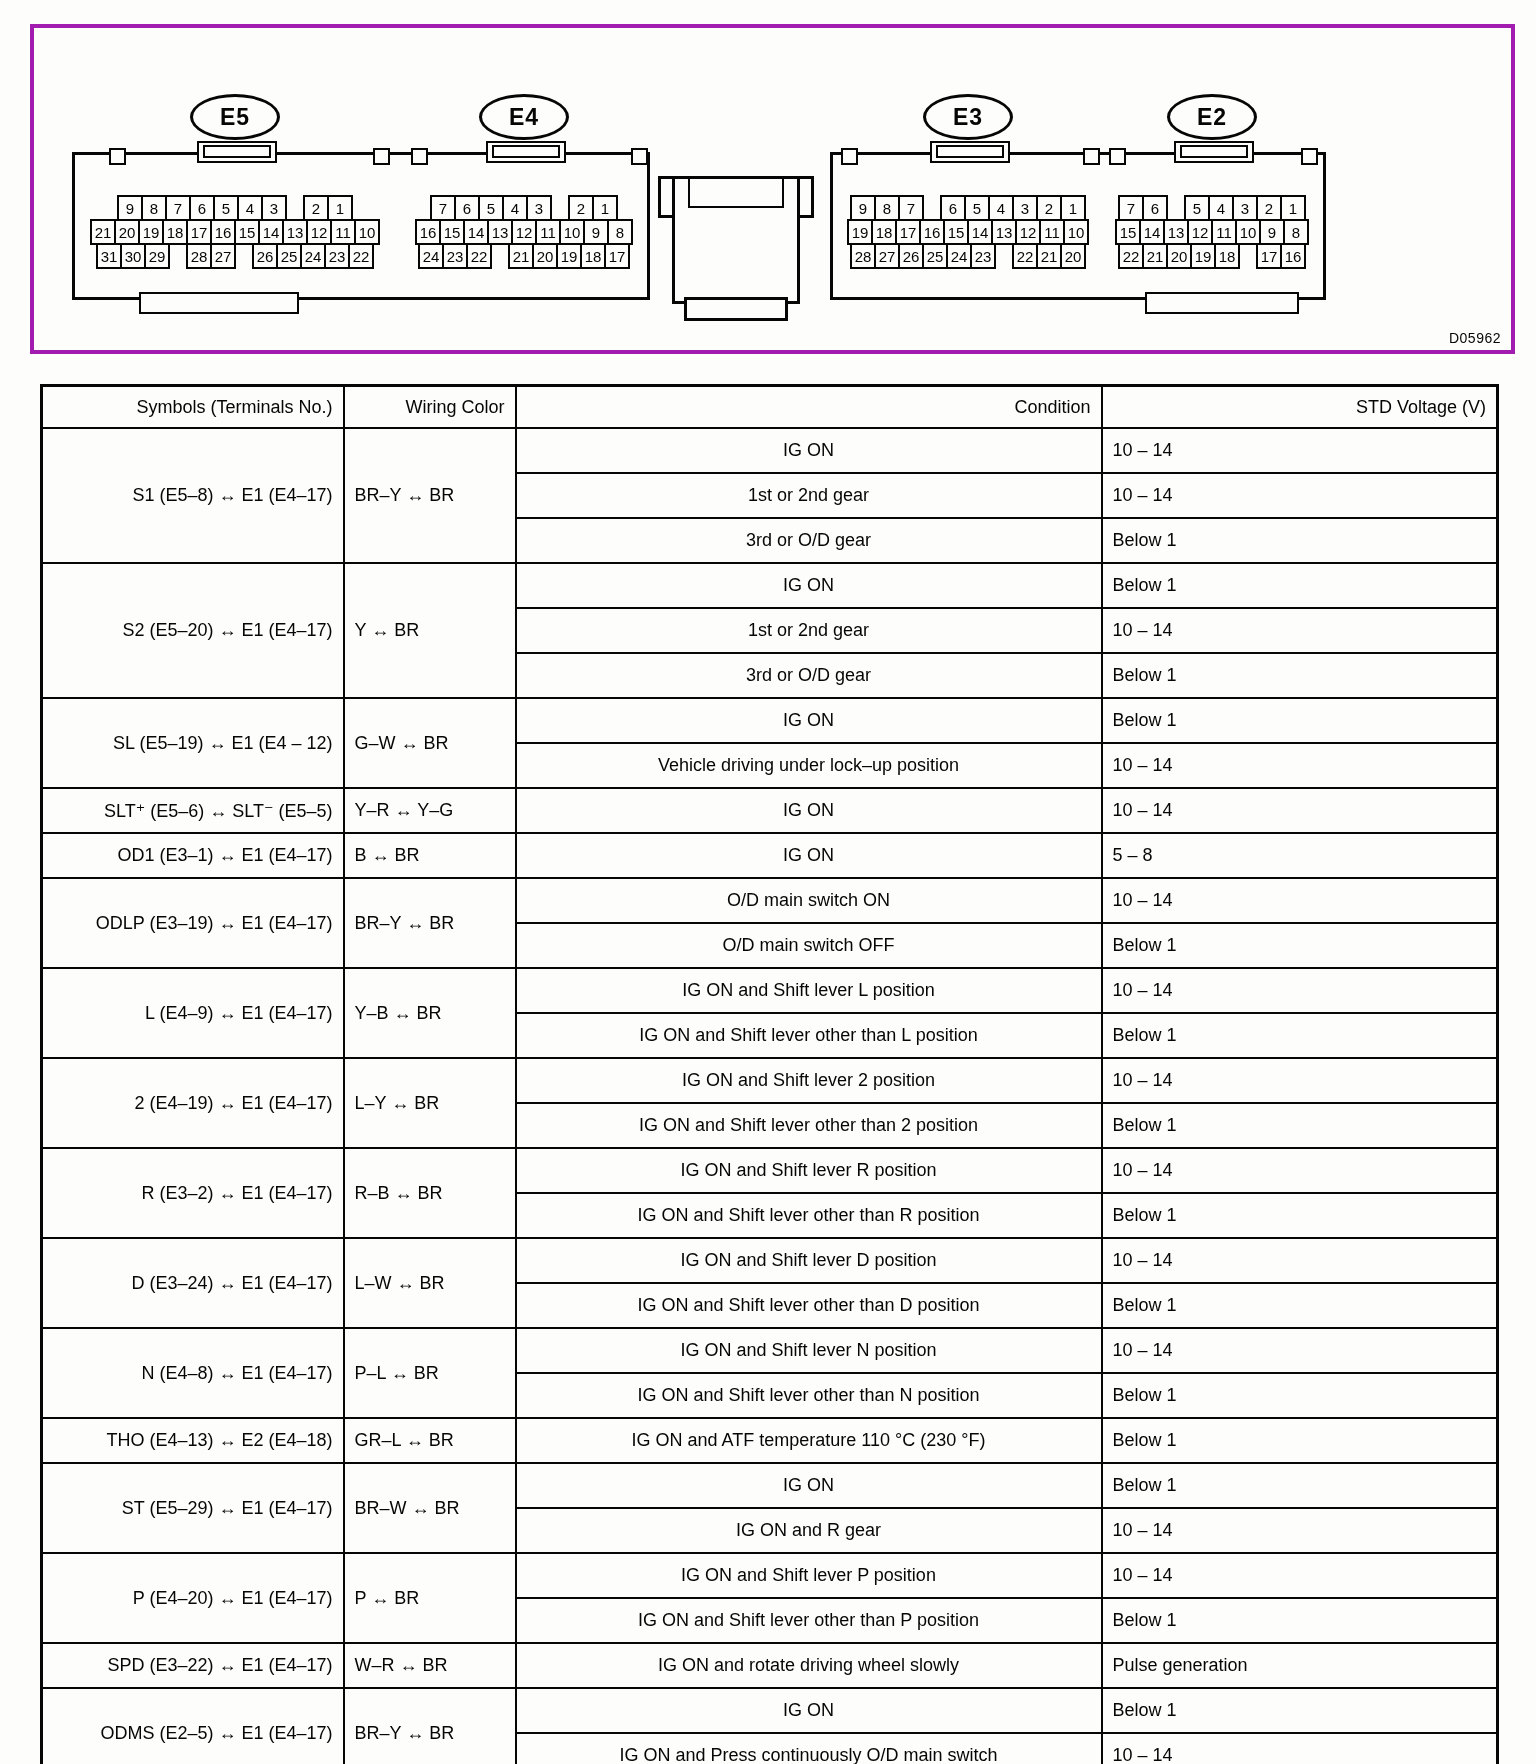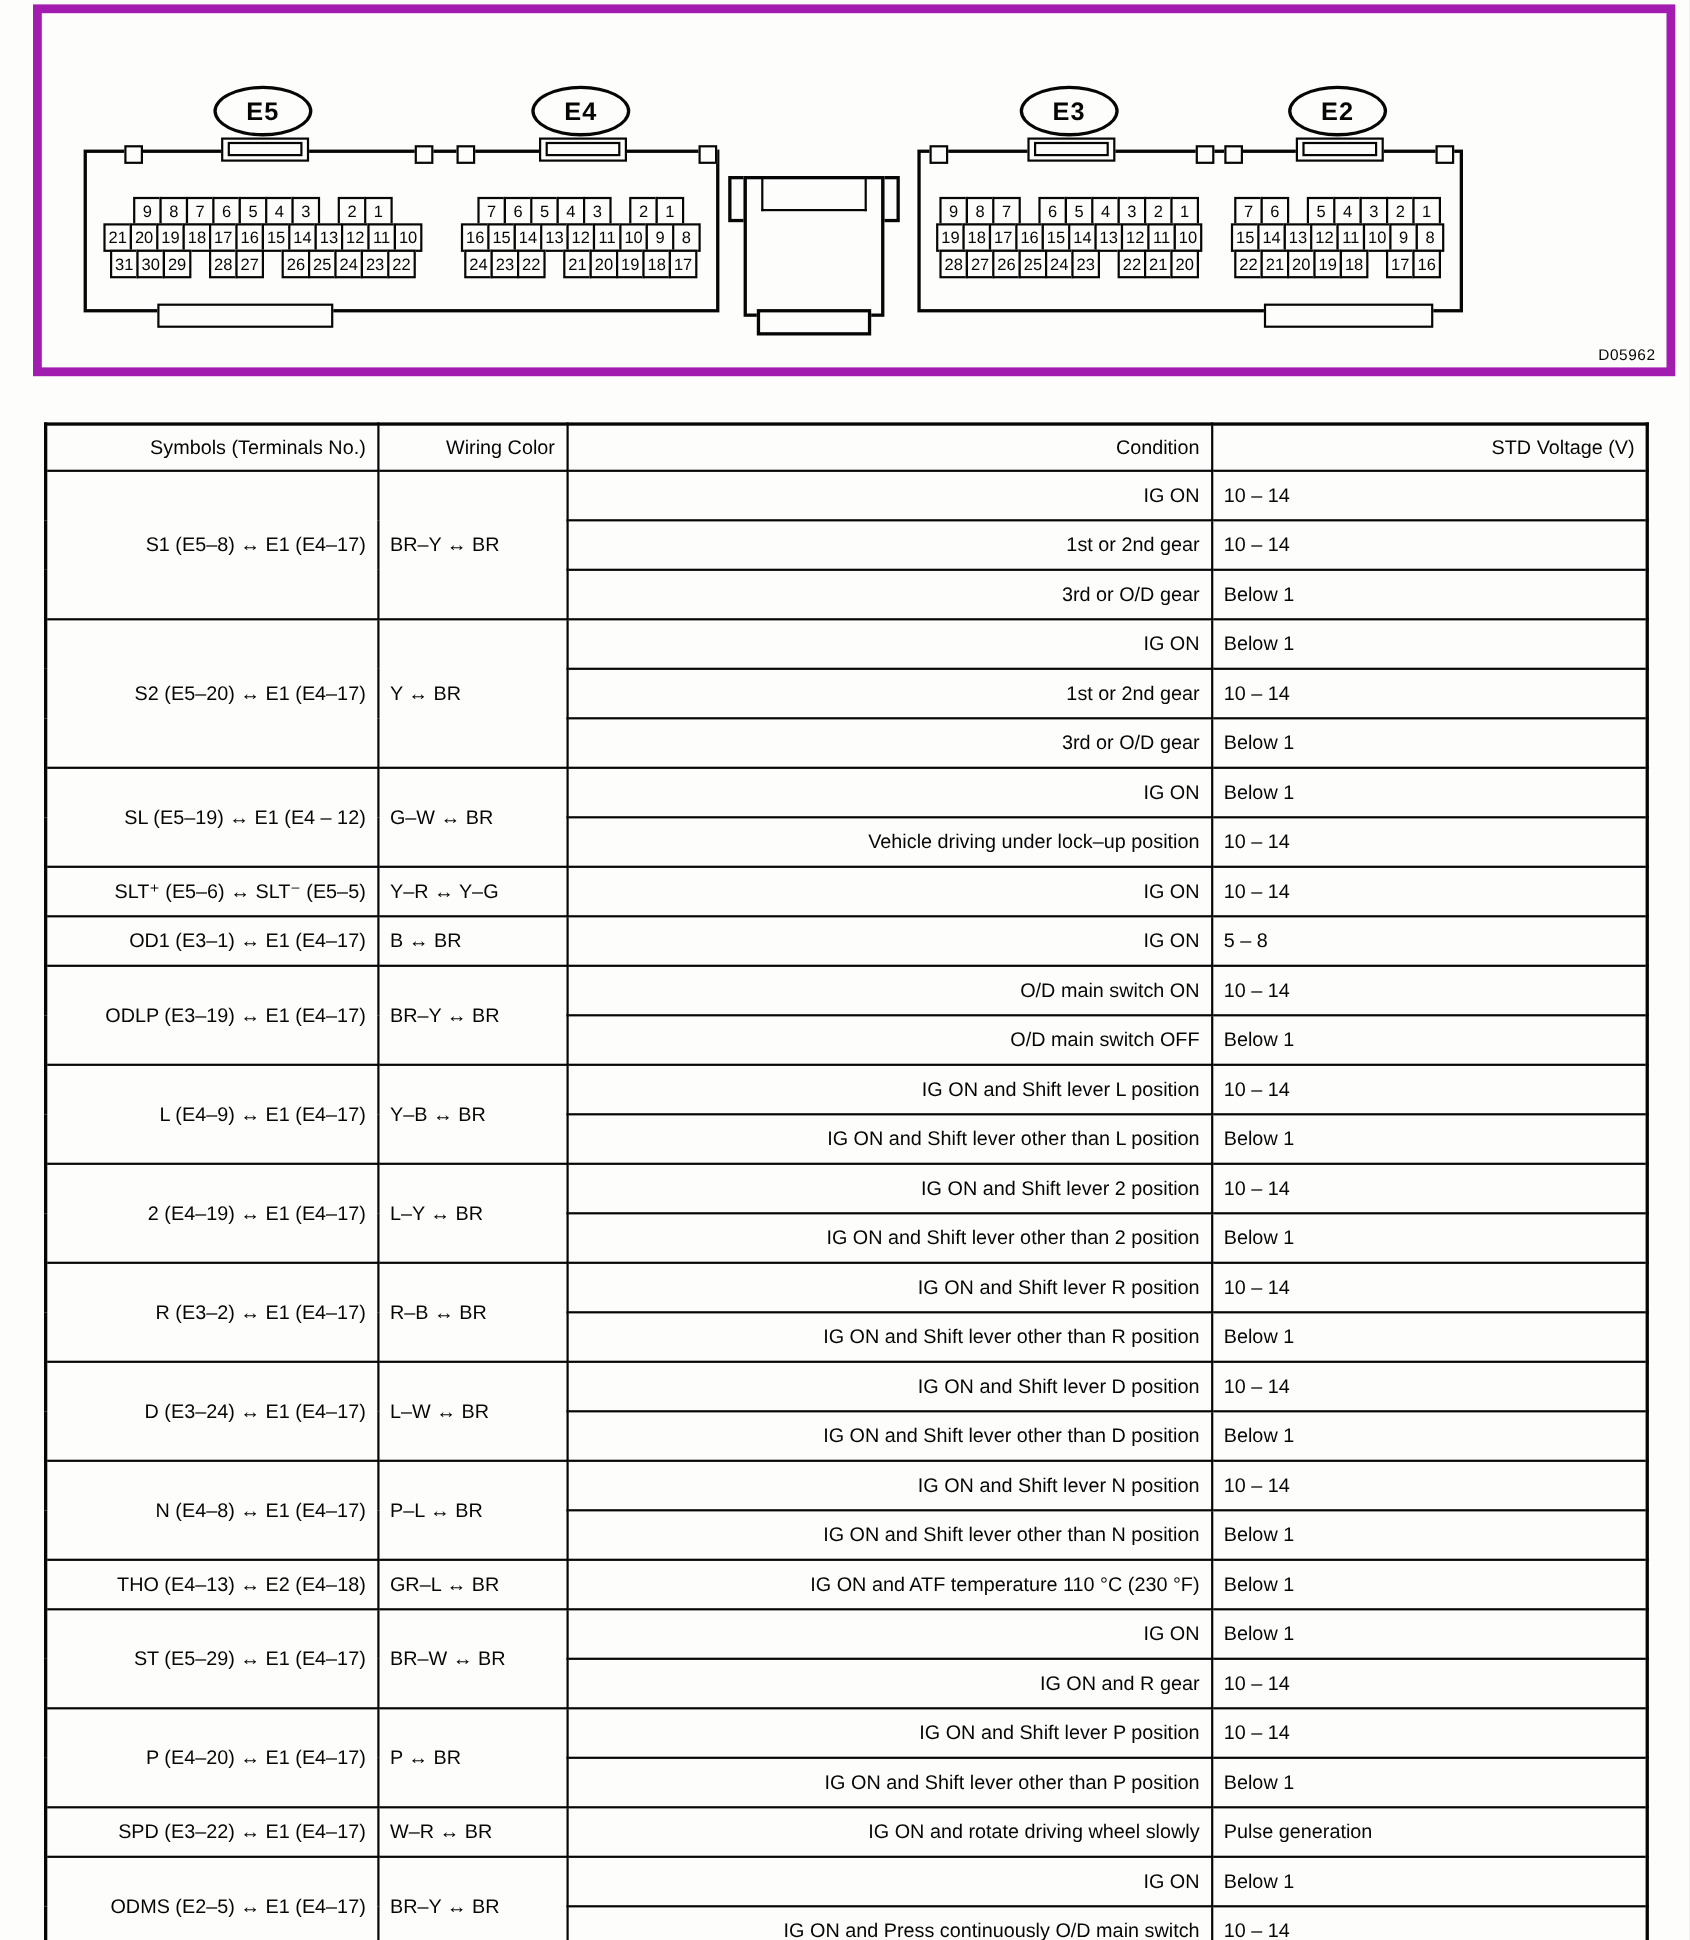--- a/index.html
+++ b/index.html
@@ -4,22 +4,22 @@
 <style>
   html,body{margin:0;padding:0;background:#e8e8e8;}
   .page{
     width:1536px;height:1764px;margin:0 auto;background:#fdfdfc;
     font-family:"Liberation Sans","DejaVu Sans",sans-serif;color:#060606;
     position:relative;box-sizing:border-box;overflow:hidden;
   }
 
   
   .figure-box{
-    position:absolute;left:30px;top:4px;width:1477px;height:322px;
-    border:8px solid #a21caf;background:#fdfdfc;
+    position:absolute;left:30px;top:24px;width:1477px;height:322px;
+    border:4px solid #a21caf;background:#fdfdfc;
   }
   .ellipse{
     position:absolute;top:66px;width:84px;height:40px;
     border:3px solid #060606;border-radius:50%;
     display:flex;align-items:center;justify-content:center;
     font-size:23px;font-weight:bold;letter-spacing:1px;
   }
   .ellipse-0{left:156px}.ellipse-1{left:445px}.ellipse-2{left:889px}.ellipse-3{left:1133px}
 
   .housing{
@@ -64,21 +64,21 @@
     border:3px solid #060606;
   }
   .sig th,.sig td{
     border:2px solid #060606;font-size:18px;vertical-align:middle;
     padding:0 10px;overflow:hidden;white-space:nowrap;
   }
   .sig th{height:40px;text-align:right;font-weight:normal;}
   .sig td{height:43px;}
   td.sym{text-align:right;padding-left:12px;}
   td.colr{text-align:left;}
-  td.cond{text-align:right;}
+  td.cond{text-align:center;}
   td.volt{text-align:left;}
 </style>
 </head>
 <body>
 
 <div class="page">
 
   <div class="figure-box">
 
     <div class="ellipse ellipse-0">

